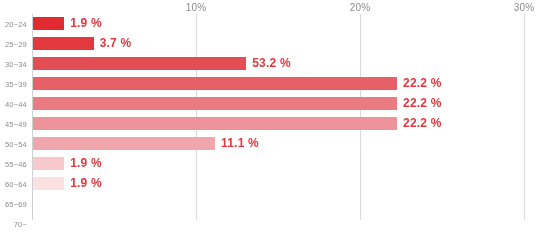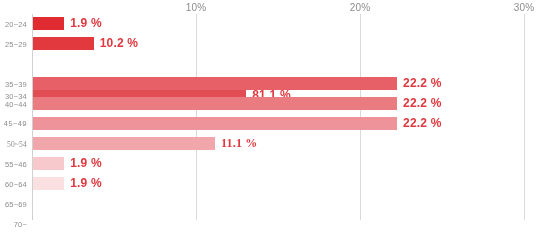--- a/index.html
+++ b/index.html
@@ -114,43 +114,43 @@
     </div>
   <div id="rows-layer">
       <div class="row" style="top: 14px;">
         <div class="ylabel-abs" style="top: 6px; color: rgb(140, 140, 140);">20~24</div>
         <div class="bar" title="20~24 1.9 %" style="width: 31.16px; background: rgb(224, 43, 50);"></div>
         <div class="bar-label" style="left: 70.16px; color: rgb(224, 56, 62);">1.9 %</div>
       </div>
       <div class="row" style="top: 34px;">
         <div class="ylabel-abs" style="top: 6px; color: rgb(140, 140, 140);">25~29</div>
         <div class="bar" title="25~29 3.7 %" style="width: 60.68px; background: rgb(226, 57, 63);"></div>
-        <div class="bar-label" style="left: 99.68px; color: rgb(224, 56, 62);">10.2 %</div>
+        <div class="bar-label" style="left: 99.68px; color: rgb(224, 56, 62);">3.7 %</div>
       </div>
-      <div class="row" style="top: 54px; margin-top: 32px;">
+      <div class="row" style="top: 54px;">
         <div class="ylabel-abs" style="top: 6px; color: rgb(140, 140, 140);">30~34</div>
         <div class="bar" title="30~34 13.0 %" style="width: 213.2px; background: rgb(226, 76, 83);"></div>
-        <div class="bar-label" style="left: 252.2px; color: rgb(224, 56, 62);">81.1 %</div>
+        <div class="bar-label" style="left: 252.2px; color: rgb(224, 56, 62);">53.2 %</div>
       </div>
       <div class="row" style="top: 74px;">
         <div class="ylabel-abs" style="top: 6px; color: rgb(140, 140, 140);">35~39</div>
         <div class="bar" title="35~39 22.2 %" style="width: 364.08px; background: rgb(231, 96, 104);"></div>
         <div class="bar-label" style="left: 403.08px; color: rgb(224, 56, 62);">22.2 %</div>
       </div>
       <div class="row" style="top: 94px;">
         <div class="ylabel-abs" style="top: 6px; color: rgb(140, 140, 140);">40~44</div>
         <div class="bar" title="40~44 22.2 %" style="width: 364.08px; background: rgb(234, 123, 129);"></div>
         <div class="bar-label" style="left: 403.08px; color: rgb(224, 56, 62);">22.2 %</div>
       </div>
       <div class="row" style="top: 114px;">
-        <div class="ylabel-abs" style="top: 6px; color: rgb(140, 140, 140); font-family: Liberation Mono, monospace;">45~49</div>
+        <div class="ylabel-abs" style="top: 6px; color: rgb(140, 140, 140);">45~49</div>
         <div class="bar" title="45~49 22.2 %" style="width: 364.08px; background: rgb(238, 147, 153);"></div>
         <div class="bar-label" style="left: 403.08px; color: rgb(224, 56, 62);">22.2 %</div>
       </div>
-      <div class="row" style="top: 134px; font-family: Liberation Serif, serif;">
+      <div class="row" style="top: 134px;">
         <div class="ylabel-abs" style="top: 6px; color: rgb(140, 140, 140);">50~54</div>
         <div class="bar" title="50~54 11.1 %" style="width: 182.04px; background: rgb(240, 166, 171);"></div>
         <div class="bar-label" style="left: 221.04px; color: rgb(224, 56, 62);">11.1 %</div>
       </div>
       <div class="row" style="top: 154px;">
         <div class="ylabel-abs" style="top: 6px; color: rgb(140, 140, 140);">55~46</div>
         <div class="bar" title="55~59 1.9 %" style="width: 31.16px; background: rgb(247, 201, 205);"></div>
         <div class="bar-label" style="left: 70.16px; color: rgb(224, 56, 62);">1.9 %</div>
       </div>
       <div class="row" style="top: 174px;">

